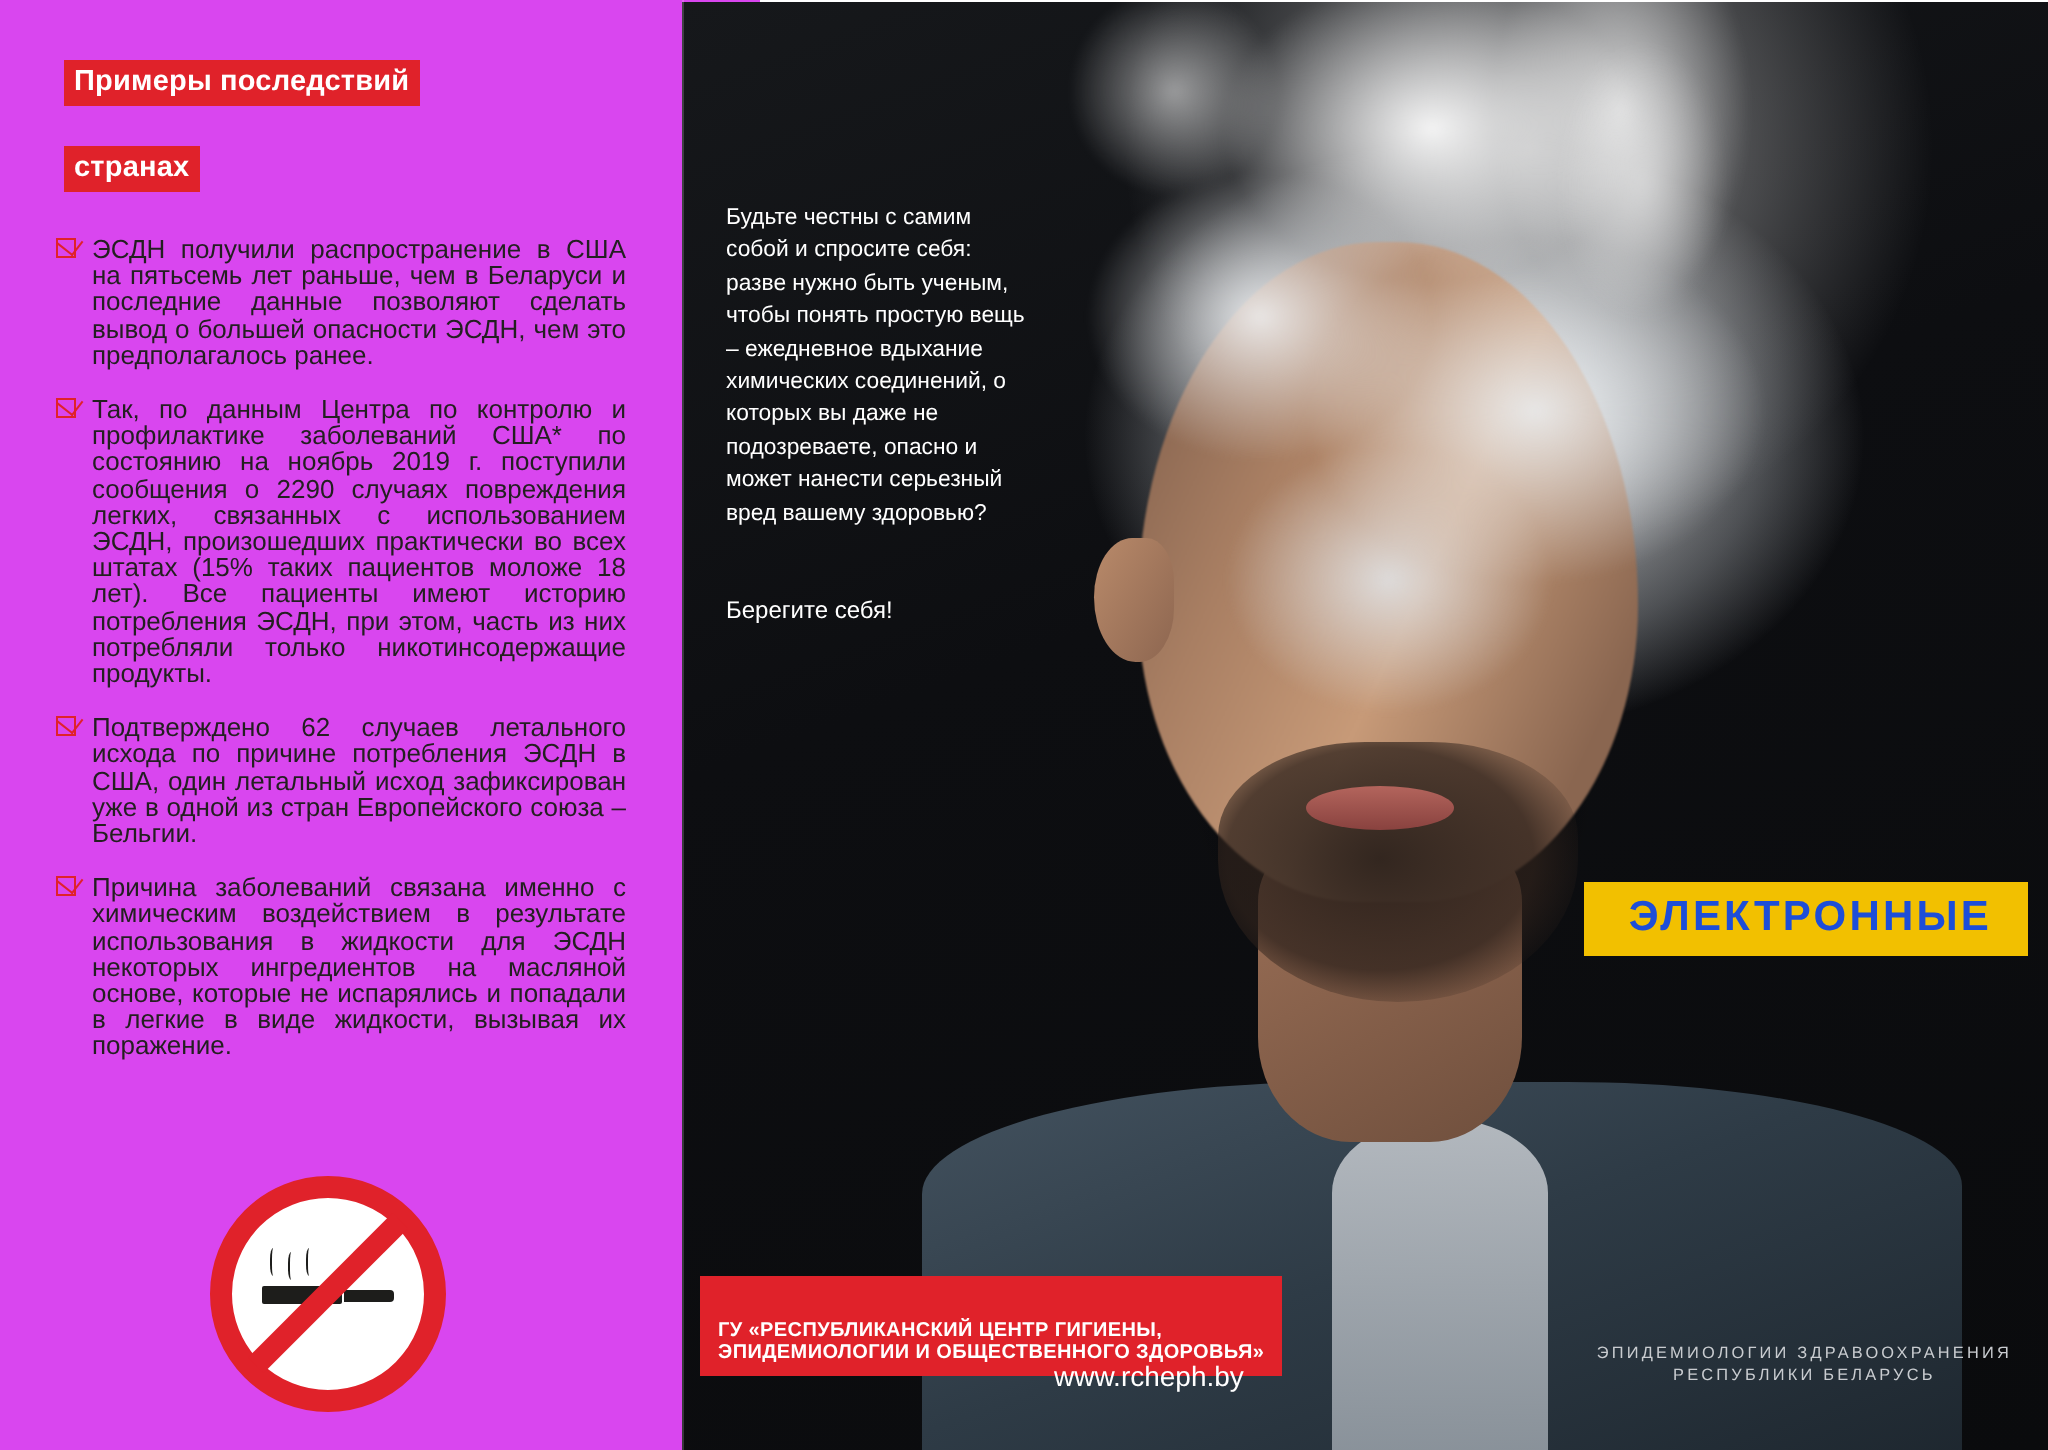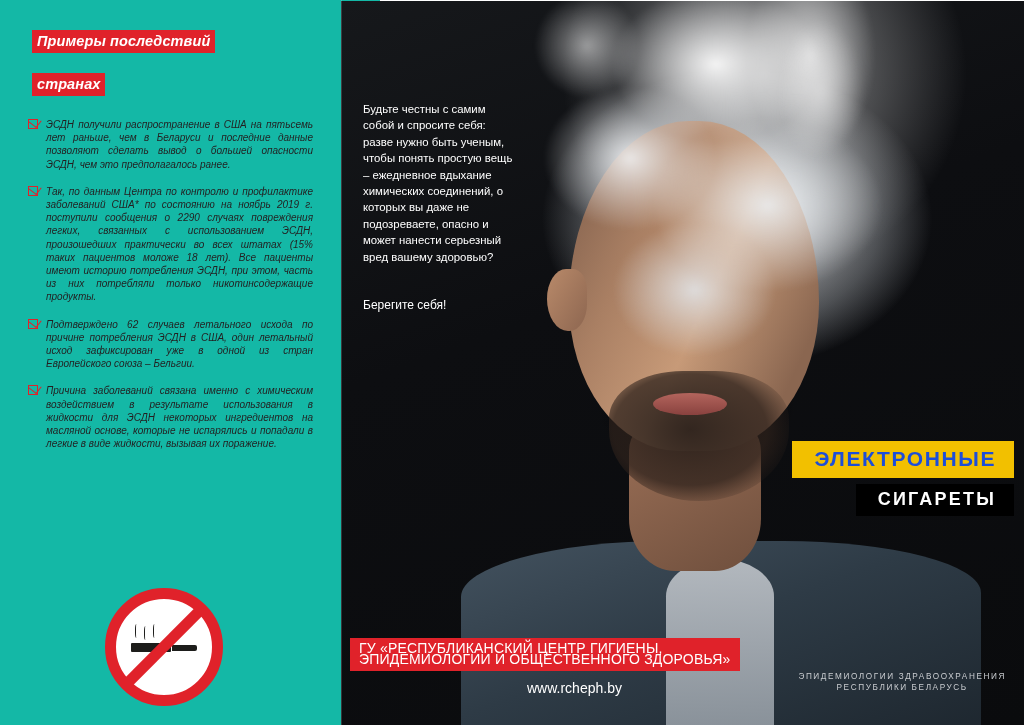--- a/index.html
+++ b/index.html
@@ -17,23 +17,22 @@
     overflow: hidden;
     background: #ffffff;
   }
 
   
   #left-panel {
     position: absolute;
     left: 0; top: 0;
     width: 380px;
     height: 725px;
-    background: #14b8a6;
+    background: #d946ef;
     box-sizing: border-box;
-    font-style: italic;
   }
   #left-title {
     position: absolute;
     left: 32px;
     top: 30px;
     width: 250px;
   }
   #left-title .tline {
     display: inline-block;
     background: #e0222a;
@@ -48,21 +47,21 @@
   #bullet-list {
     position: absolute;
     left: 28px;
     top: 118px;
     width: 285px;
   }
   .bullet-item {
     position: relative;
     padding-left: 18px;
     margin-bottom: 14px;
-    font-size: 10px;
+    font-size: 13px;
     line-height: 13.2px;
     color: #231f20;
     text-align: justify;
   }
   .bullet-item .check-icon {
     position: absolute;
     left: 0;
     top: 1px;
     width: 10px;
     height: 10px;
@@ -309,24 +308,24 @@
     z-index: 14;
   }
 
   
   #footer-org {
     position: absolute;
     left: 9px;
     top: 637px;
     background: #e0222a;
     color: #ffffff;
-    font-weight: normal;
-    font-size: 14px;
+    font-weight: bold;
+    font-size: 10px;
     line-height: 11px;
-    padding: 5px 9px 6px 9px;
+    padding: 22px 9px 6px 9px;
     letter-spacing: 0.2px;
     z-index: 14;
   }
   #footer-site {
     position: absolute;
     left: 186px;
     top: 679px;
     color: #ffffff;
     font-size: 14px;
     z-index: 14;
@@ -401,21 +400,20 @@
       <div id="smoke-main"></div>
       <div id="smoke-wisp"></div>
     </div>
 
     <div id="photo-text">
       <div>Будьте честны с самим собой и спросите себя: разве нужно быть ученым, чтобы понять простую вещь – ежедневное вдыхание химических соединений, о которых вы даже не подозреваете, опасно и может нанести серьезный вред вашему здоровью?</div>
       <div class="slogan">Берегите себя!</div>
     </div>
 
     <div id="banner-yellow">ЭЛЕКТРОННЫЕ</div>
-    <div id="banner-black">СИГАРЕТЫ</div>
 
     <div id="footer-org">
       <div>ГУ «РЕСПУБЛИКАНСКИЙ ЦЕНТР ГИГИЕНЫ,</div>
       <div>ЭПИДЕМИОЛОГИИ И ОБЩЕСТВЕННОГО ЗДОРОВЬЯ»</div>
     </div>
 
     <div id="footer-site">www.rcheph.by</div>
 
     <div id="footer-ministry">
       <div>ЭПИДЕМИОЛОГИИ ЗДРАВООХРАНЕНИЯ</div>

